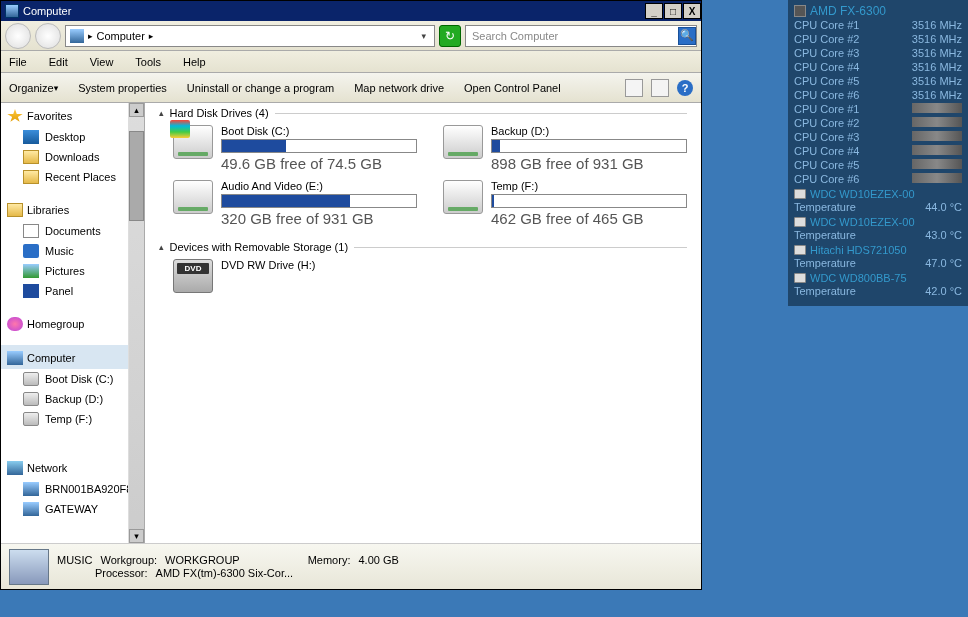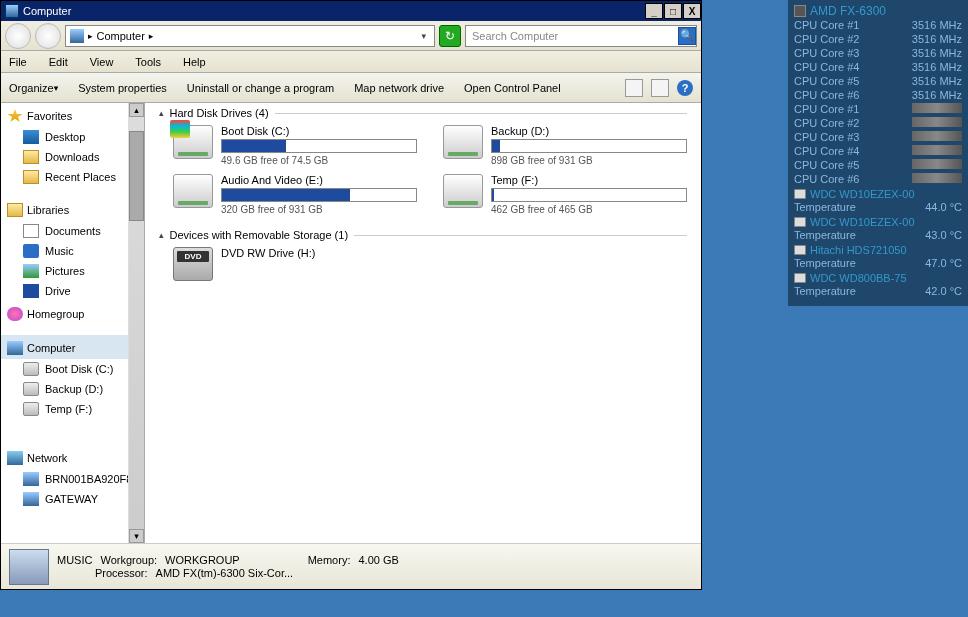--- a/index.html
+++ b/index.html
@@ -67,21 +67,21 @@
 .section-line{flex:1;height:1px;background:#ccc;}
 .drive-grid{display:flex;flex-wrap:wrap;gap:8px 26px;margin-left:14px;margin-bottom:14px;}
 .drive{width:244px;display:flex;gap:8px;align-items:flex-start;}
 .drive-icon{width:40px;height:34px;flex-shrink:0;background:linear-gradient(#fff,#ccc);border:1px solid #999;border-radius:3px;position:relative;}
 .drive-icon::after{content:"";position:absolute;bottom:2px;left:4px;right:4px;height:4px;background:#6a6;border-radius:1px;}
 .drive-icon.boot::before{content:"";position:absolute;top:-6px;left:-4px;width:20px;height:18px;background:linear-gradient(#f43,#0bd,#4c4,#fc3);border-radius:2px;}
 .drive-info{flex:1;}
 .drive-name{margin-bottom:2px;}
 .drive-bar{height:14px;border:1px solid #888;background:#fff;margin-bottom:2px;position:relative;}
 .drive-fill{height:100%;background:#1e4b9e;}
-.drive-free{color:#555;font-size:10px;}
+.drive-free{color:#555;font-size:15px;}
 .dvd-icon{width:40px;height:34px;background:linear-gradient(#ddd,#aaa);border:1px solid #777;border-radius:3px;position:relative;}
 .dvd-icon::before{content:"DVD";position:absolute;top:3px;left:3px;right:3px;font-size:8px;font-weight:bold;background:#333;color:#fff;text-align:center;padding:1px 0;border-radius:1px;}
 
 
 .details{height:46px;border-top:1px solid #ccc;background:linear-gradient(#f7f7f0,#e8e6d8);display:flex;align-items:center;padding:4px 8px;font-size:11px;gap:8px;}
 .details-icon{width:40px;height:36px;background:linear-gradient(#cde,#89b);border:1px solid #678;}
 .details-text{display:flex;flex-direction:column;gap:1px;}
 .details-row{display:flex;gap:8px;}
 
 
@@ -179,24 +179,24 @@
       <div class="sb-item">
             <div class="sb-ico ico-music"></div>
             <span>Music</span>
           </div>
       <div class="sb-item">
             <div class="sb-ico ico-pic"></div>
             <span>Pictures</span>
           </div>
       <div class="sb-item">
             <div class="sb-ico ico-vid"></div>
-            <span>Drive</span>
-          </div>
-
-      <div class="sb-section-title" style="margin-top:0">
+            <span>Panel</span>
+          </div>
+
+      <div class="sb-section-title" style="margin-top:10px">
             <div class="sb-ico ico-hg"></div>
             <span>Homegroup</span>
           </div>
 
       <div class="sb-section-title selected" style="margin-top:10px;background:#d8e6f2;">
             <div class="sb-ico ico-comp"></div>
             <span>Computer</span>
           </div>
       <div class="sb-item">
             <div class="sb-ico ico-drive"></div>

